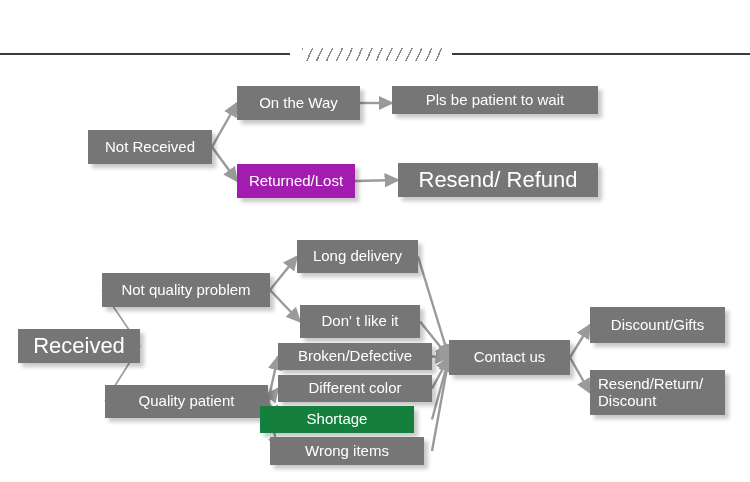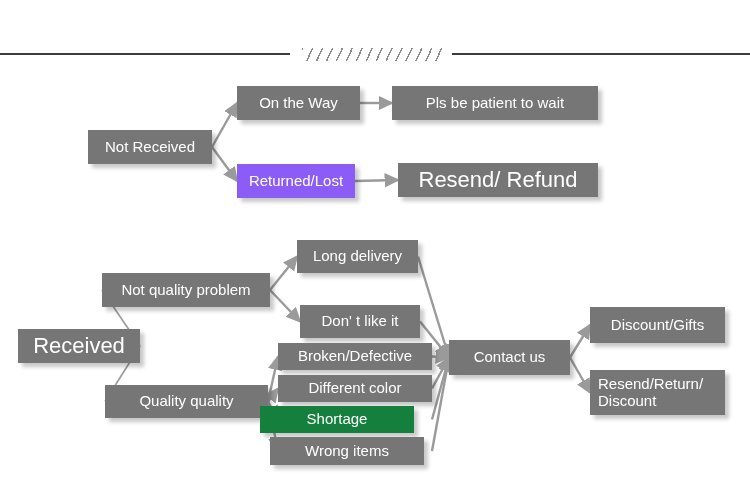--- a/index.html
+++ b/index.html
@@ -124,26 +124,26 @@
       <line x1="432" y1="388.5" x2="449" y2="357.5" stroke="#9a9a9a" stroke-width="2.4" marker-end="url(#ah)"></line>
       <line x1="432" y1="419.5" x2="449" y2="357.5" stroke="#9a9a9a" stroke-width="2.4" marker-end="url(#ah)"></line>
       <line x1="432" y1="451" x2="449" y2="357.5" stroke="#9a9a9a" stroke-width="2.4" marker-end="url(#ah)"></line>
       <line x1="570" y1="357.5" x2="590" y2="325" stroke="#9a9a9a" stroke-width="2.4" marker-end="url(#ah)"></line>
       <line x1="570" y1="357.5" x2="590" y2="392.5" stroke="#9a9a9a" stroke-width="2.4" marker-end="url(#ah)"></line>
     </svg>
 
   <div id="nodes">
       <div class="box" style="left: 88px; top: 130px; width: 124px; height: 34px; background: rgb(118, 118, 118); color: rgb(255, 255, 255);"><span>Not Received</span></div>
       <div class="box" style="left: 237px; top: 86px; width: 123px; height: 34px; background: rgb(118, 118, 118); color: rgb(255, 255, 255);"><span>On the Way</span></div>
-      <div class="box" style="left: 237px; top: 164px; width: 118px; height: 34px; background: #8b5cf6; color: rgb(255, 255, 255);"><span>Returned/Lost</span></div>
-      <div class="box" style="left: 392px; top: 86px; width: 206px; height: 34px; background: rgb(118, 118, 118); color: rgb(255, 255, 255);"><span>Pls be patient to wait</span></div>
+      <div class="box" style="left: 237px; top: 164px; width: 118px; height: 34px; background: #a21caf; color: rgb(255, 255, 255);"><span>Returned/Lost</span></div>
+      <div class="box" style="left: 392px; top: 86px; width: 206px; height: 28px; background: rgb(118, 118, 118); color: rgb(255, 255, 255);"><span>Pls be patient to wait</span></div>
       <div class="box big" style="left: 398px; top: 163px; width: 200px; height: 34px; background: rgb(118, 118, 118); color: rgb(255, 255, 255);"><span>Resend/ Refund</span></div>
       <div class="box big" style="left: 18px; top: 329px; width: 122px; height: 34px; background: rgb(118, 118, 118); color: rgb(255, 255, 255);"><span>Received</span></div>
       <div class="box" style="left: 102px; top: 273px; width: 168px; height: 34px; background: rgb(118, 118, 118); color: rgb(255, 255, 255);"><span>Not quality problem</span></div>
-      <div class="box" style="left: 105px; top: 385px; width: 163px; height: 33px; background: rgb(118, 118, 118); color: rgb(255, 255, 255);"><span>Quality quality</span></div>
+      <div class="box" style="left: 105px; top: 385px; width: 163px; height: 33px; background: rgb(118, 118, 118); color: rgb(255, 255, 255);"><span>Quality patient</span></div>
       <div class="box" style="left: 297px; top: 240px; width: 121px; height: 33px; background: rgb(118, 118, 118); color: rgb(255, 255, 255);"><span>Long delivery</span></div>
       <div class="box" style="left: 300px; top: 305px; width: 120px; height: 33px; background: rgb(118, 118, 118); color: rgb(255, 255, 255);"><span>Don' t like it</span></div>
       <div class="box" style="left: 278px; top: 343px; width: 154px; height: 27px; background: rgb(118, 118, 118); color: rgb(255, 255, 255);"><span>Broken/Defective</span></div>
       <div class="box" style="left: 278px; top: 375px; width: 154px; height: 27px; background: rgb(118, 118, 118); color: rgb(255, 255, 255);"><span>Different color</span></div>
       <div class="box" style="left: 260px; top: 406px; width: 154px; height: 27px; background: #15803d; color: rgb(255, 255, 255);"><span>Shortage</span></div>
       <div class="box" style="left: 270px; top: 437px; width: 154px; height: 28px; background: rgb(118, 118, 118); color: rgb(255, 255, 255);"><span>Wrong items</span></div>
       <div class="box" style="left: 449px; top: 340px; width: 121px; height: 35px; background: rgb(118, 118, 118); color: rgb(255, 255, 255);"><span>Contact us</span></div>
       <div class="box" style="left: 590px; top: 307px; width: 135px; height: 36px; background: rgb(118, 118, 118); color: rgb(255, 255, 255);"><span>Discount/Gifts</span></div>
       <div class="box left-al" style="left: 590px; top: 370px; width: 135px; height: 45px; background: rgb(118, 118, 118); color: rgb(255, 255, 255);"><span>Resend/Return/
 Discount</span></div>

